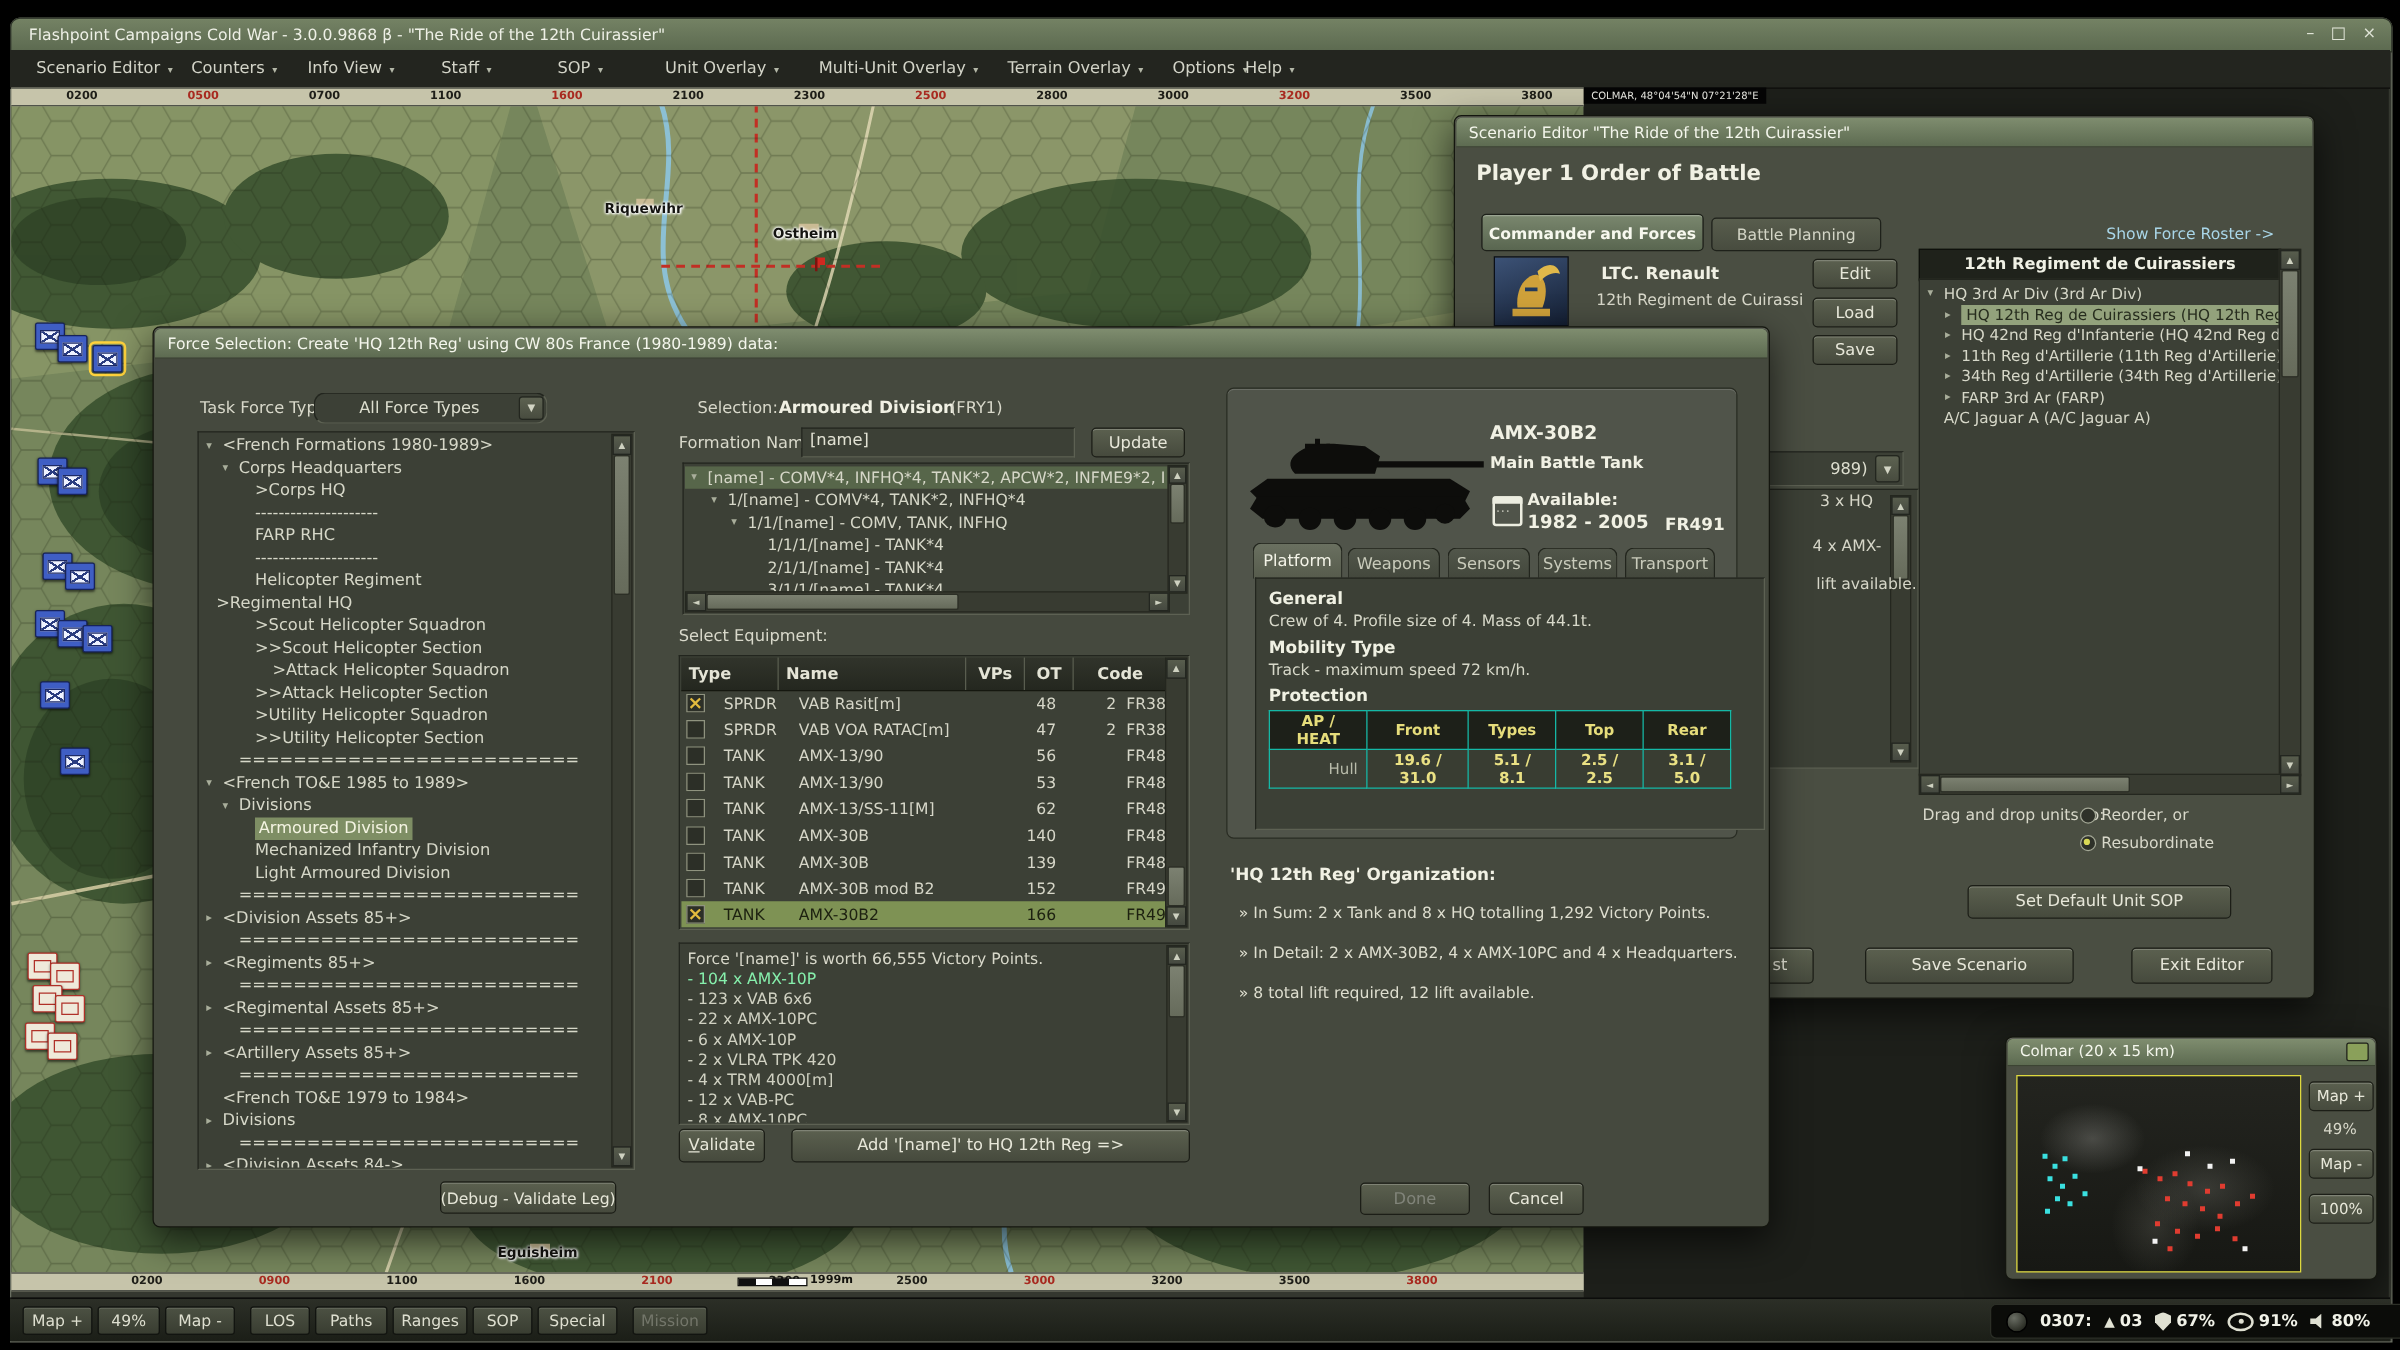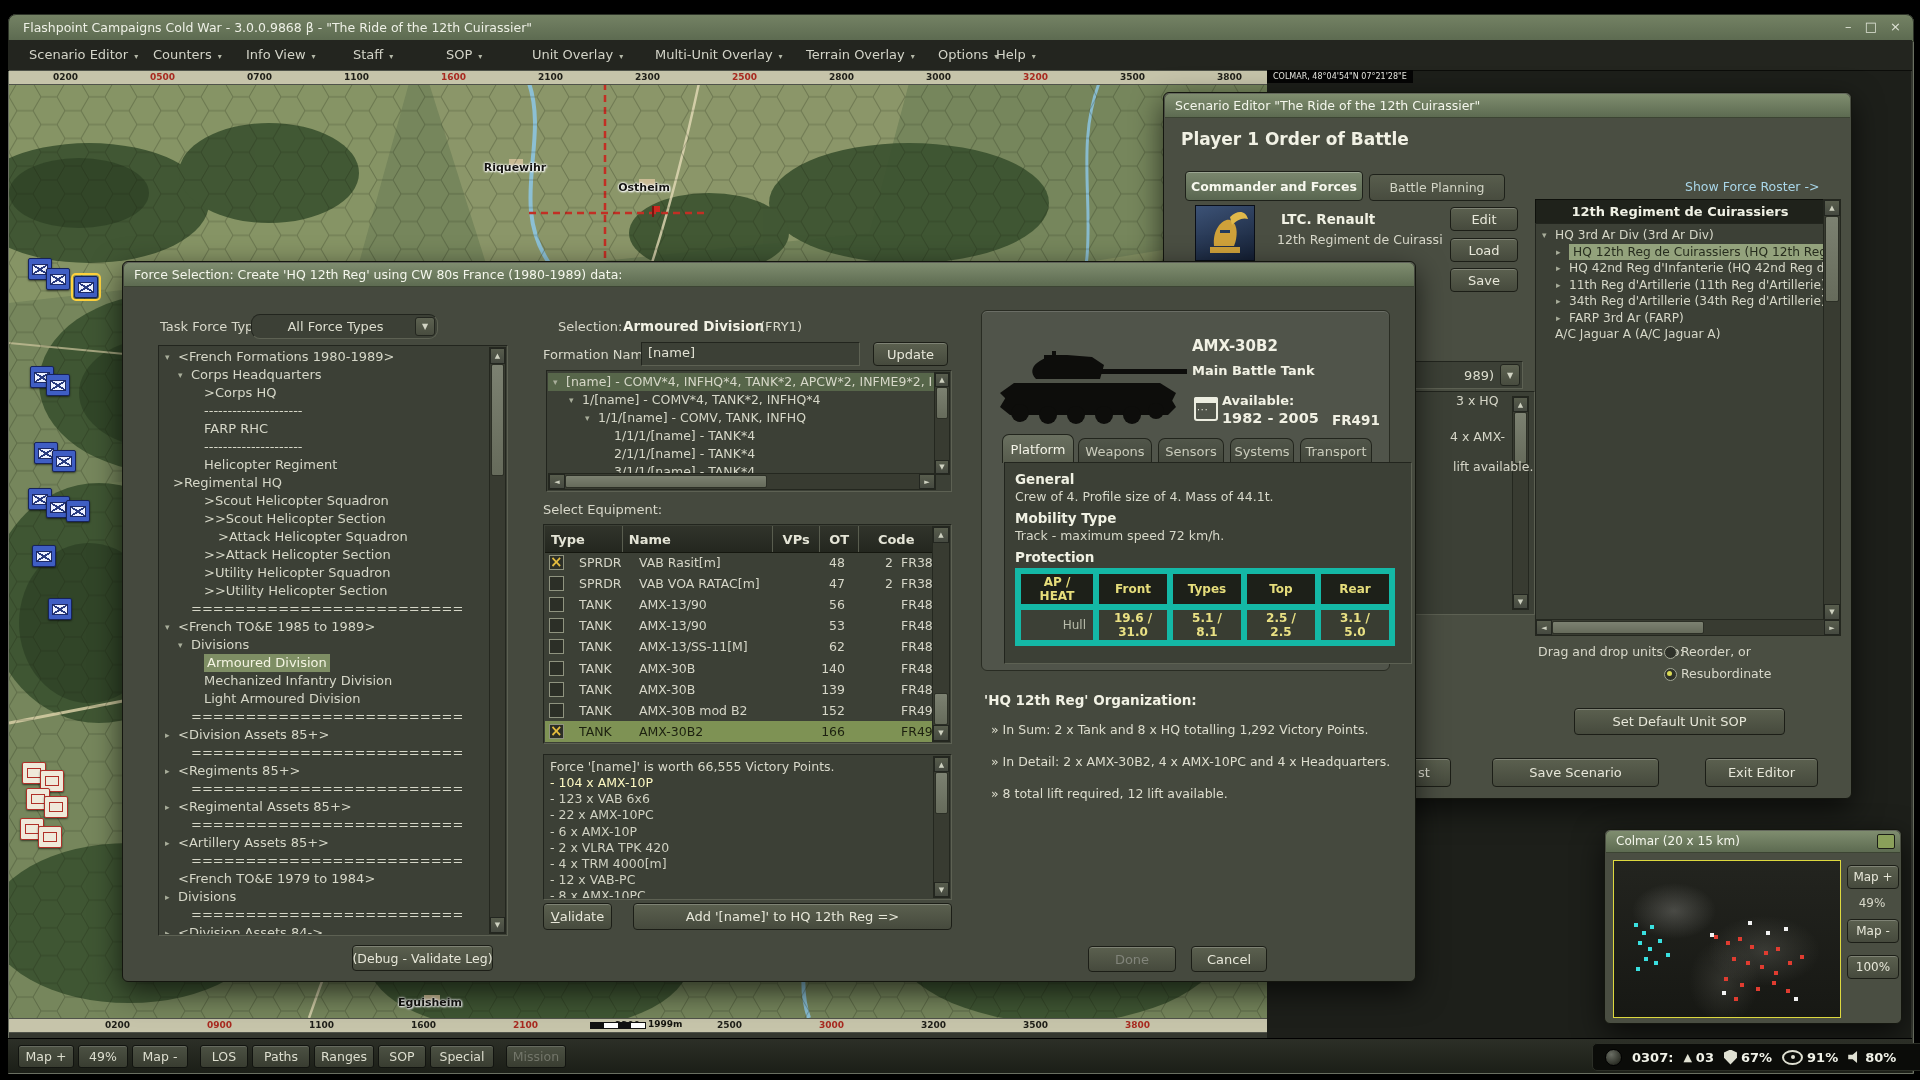--- a/index.html
+++ b/index.html
@@ -82,21 +82,21 @@
   .cb{width:13px;height:13px;border:1px solid #8f937f;background:#2c2f27;position:relative;flex:none;}
   .cb.on::after{content:"×";position:absolute;left:0;top:-3px;width:12px;text-align:center;
                 color:#e3bb3e;font-weight:bold;font-size:15px;}
   .utab{position:absolute;display:flex;align-items:center;justify-content:center;
         background:linear-gradient(#51564a,#43473c);border:1px solid #22251d;border-bottom:none;
         border-radius:7px 7px 0 0;color:#c9cbbb;font-size:13px;}
   .utab.active{background:linear-gradient(#6a7060,#565b4c);color:#f3f3e7;}
   .uc-h{font-weight:bold;font-size:13.5px;color:#f0f1e3;margin:6px 0 2px;}
   .uc-p{font-size:12.5px;color:#d7d8c9;margin:0 0 4px;}
   table.prot{border-collapse:collapse;margin-top:3px;}
-  .prot th,.prot td{border:6px solid #14b8a6;font-size:12px;padding:1px 7px;height:18px;}
+  .prot th,.prot td{border:1px solid #14b8a6;font-size:12px;padding:1px 7px;height:18px;}
   .prot th{background:#1d2019;color:#e6dd7b;}
   .prot td.plabel{color:#b9bcab;text-align:right;min-width:58px;}
   .prot td.pval{color:#eae184;font-weight:bold;text-align:center;background:#393d32;min-width:54px;}
   .org-line{position:absolute;font-size:12.5px;color:#dedecf;white-space:nowrap;}
   .ptab{position:absolute;display:flex;align-items:center;justify-content:center;border-radius:4px;font-size:12.5px;white-space:nowrap;}
   .ptab.active{background:linear-gradient(#7a876e,#596650);border:1px solid #1e211a;color:#f7f8ee;
                font-weight:bold;box-shadow:inset 0 1px 0 rgba(255,255,255,.25);}
   .ptab.inactive{background:linear-gradient(#585d4d,#484c3f);border:1px solid #1e211a;color:#d3d5c6;}
   .link{position:absolute;color:#a9d6e8;font-size:12.5px;white-space:nowrap;}
   .tree-header{position:absolute;background:#1f221b;color:#f0f1e5;font-weight:bold;font-size:13px;
@@ -646,21 +646,21 @@
       <div class="sb-v" style="right:1px;top:1px;width:16px;bottom:1px">
         <div class="sb-btn" style="left:0;right:0;top:0;height:14px">▲</div>
         <div class="sb-thumb" style="left:1px;right:1px;bottom:16px;height:30px"></div>
         <div class="sb-btn" style="left:0;right:0;bottom:0;height:14px">▼</div>
       </div>
     </div>
 
     <div class="inset" style="left:420px;top:492px;width:407px;height:144px">
       <div id="force-lines" style="position:absolute;left:6px;top:3px;right:22px;bottom:1px;overflow:hidden">
           <div style="font-size: 12.5px; color: rgb(216, 216, 202); line-height: 17px; white-space: nowrap;">Force '[name]' is worth 66,555 Victory Points.</div>
-          <div style="font-size: 12.5px; color: #fef9c3; line-height: 16.2px; white-space: nowrap;">-  104 x AMX-10P</div>
+          <div style="font-size: 12.5px; color: #86efac; line-height: 16.2px; white-space: nowrap;">-  104 x AMX-10P</div>
           <div style="font-size: 12.5px; color: rgb(208, 209, 194); line-height: 16.2px; white-space: nowrap;">-  123 x VAB 6x6</div>
           <div style="font-size: 12.5px; color: rgb(208, 209, 194); line-height: 16.2px; white-space: nowrap;">-  22 x AMX-10PC</div>
           <div style="font-size: 12.5px; color: rgb(208, 209, 194); line-height: 16.2px; white-space: nowrap;">-  6 x AMX-10P</div>
           <div style="font-size: 12.5px; color: rgb(208, 209, 194); line-height: 16.2px; white-space: nowrap;">-  2 x VLRA TPK 420</div>
           <div style="font-size: 12.5px; color: rgb(208, 209, 194); line-height: 16.2px; white-space: nowrap;">-  4 x TRM 4000[m]</div>
           <div style="font-size: 12.5px; color: rgb(208, 209, 194); line-height: 16.2px; white-space: nowrap;">-  12 x VAB-PC</div>
           <div style="font-size: 12.5px; color: rgb(208, 209, 194); line-height: 16.2px; white-space: nowrap;">-  8 x AMX-10PC</div>
         </div>
       <div class="sb-v" style="right:1px;top:1px;width:15px;bottom:1px">
         <div class="sb-btn" style="left:0;right:0;top:0;height:13px">▲</div>

